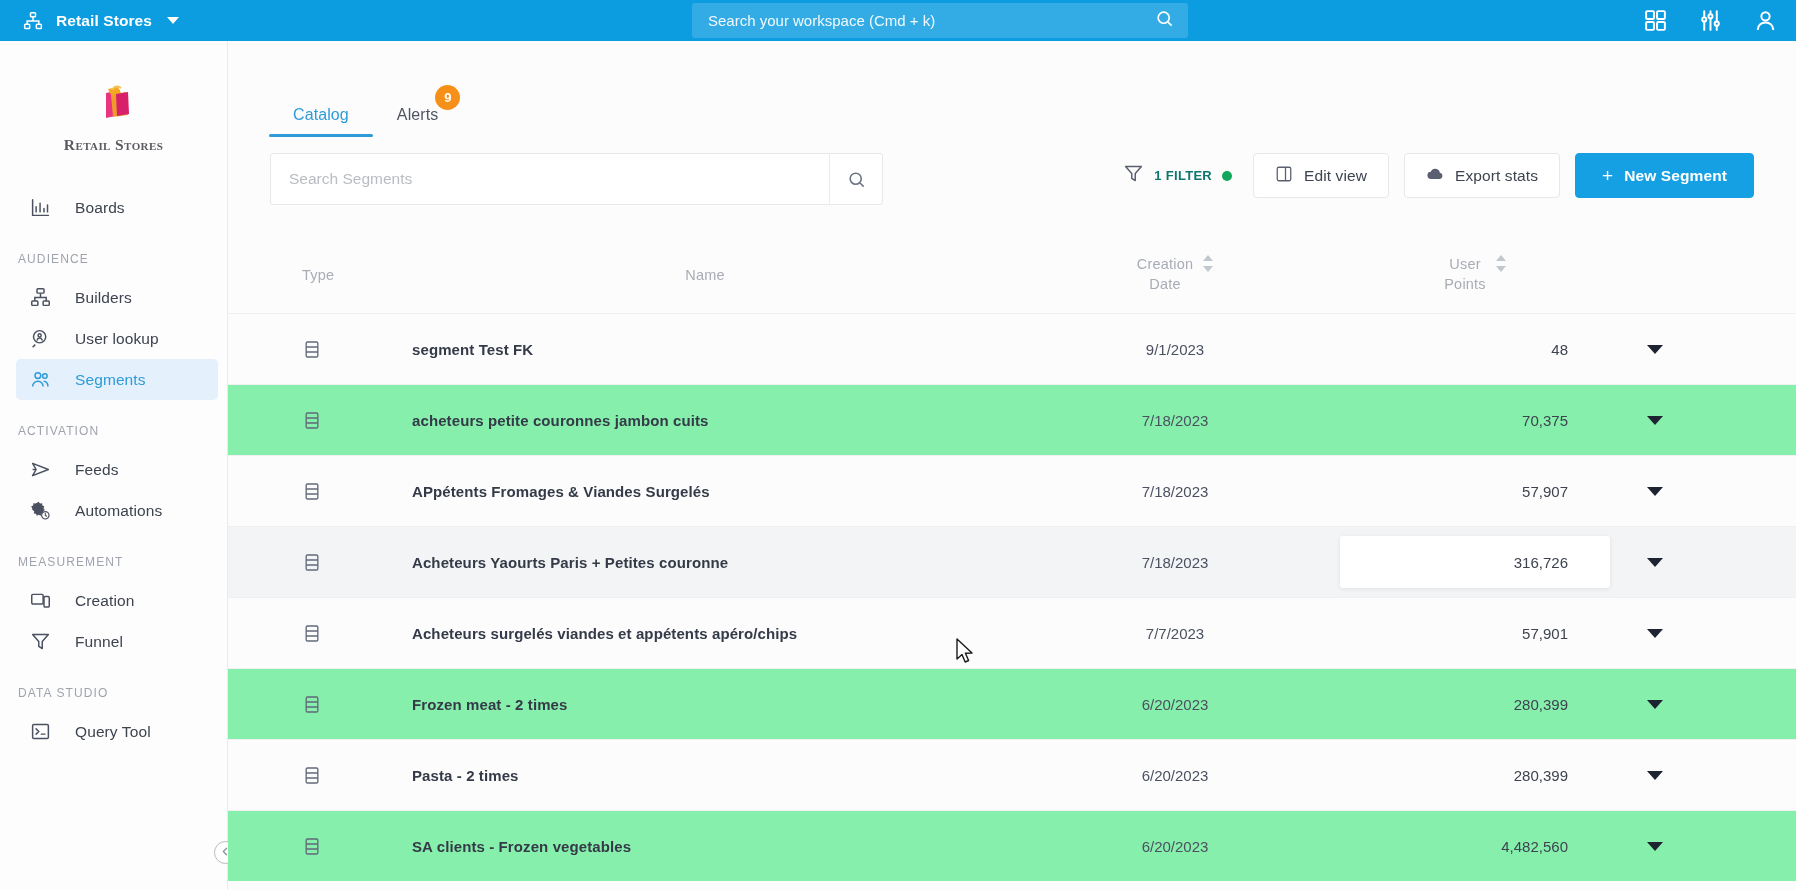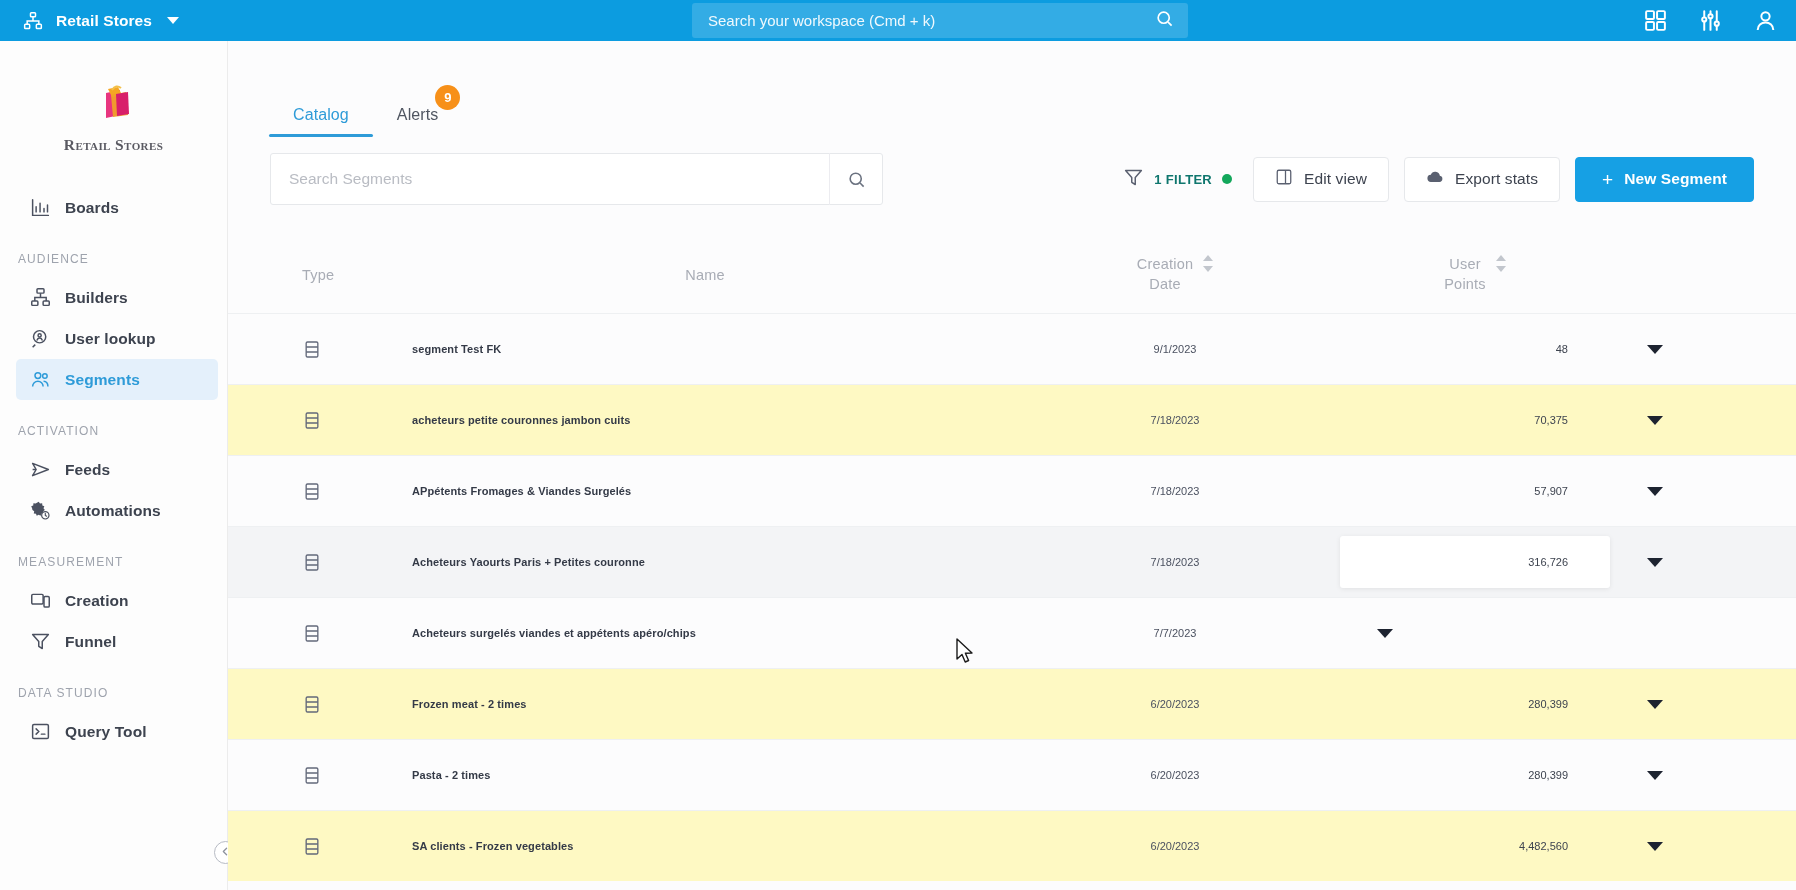--- a/index.html
+++ b/index.html
@@ -56,23 +56,23 @@
     font-family: "Liberation Serif", serif;
     font-size: 15.5px; color: #5a5a62; letter-spacing: .4px;
     font-variant: small-caps; font-weight: 700;
   }
   .nav { margin-top: 33px; }
   .nav-section-label {
     font-size: 12px; color: #9ea3ad; letter-spacing: 1.1px;
     padding: 0 0 11px 18px; margin-top: 24px;
   }
   .nav-item {
-    display: flex; align-items: center; gap: 14px;
+    display: flex; align-items: center; gap: 24px;
     height: 41px; margin: 0 9px 0 16px; padding-left: 14px;
-    border-radius: 5px; cursor: pointer; font-weight: bold;
+    border-radius: 5px; cursor: pointer;
   }
   .nav-item .ni-icon { width: 21px; height: 21px; color: #4b5160; flex: 0 0 21px; }
   .nav-item .ni-icon svg { width: 21px; height: 21px; display: block; }
   .nav-item .ni-label { font-size: 15.5px; color: #3d434f; letter-spacing: .1px; }
   .nav-item.active { background: #e4f0fb; }
   .nav-item.active .ni-label { color: #2e9bd8; }
   .nav-item.active .ni-icon { color: #2e9bd8; }
   .collapse-btn {
     position: absolute; left: 214px; bottom: 26px;
     width: 23px; height: 23px; border-radius: 50%;
@@ -104,21 +104,21 @@
   }
   .tab-badge {
     position: absolute; top: -21px; right: 2px;
     min-width: 25px; height: 25px; border-radius: 50%;
     background: #f79019; color: #ffffff;
     font-size: 13px; font-weight: 700;
     display: flex; align-items: center; justify-content: center;
   }
 
   .toolbar {
-    display: flex; align-items: center;
+    display: flex; align-items: flex-start;
     padding: 0 42px 0 42px; margin-top: 16px; height: 52px;
   }
   .search-box {
     width: 613px; height: 52px; background: #ffffff;
     border: 1px solid #e6e8eb; border-radius: 3px;
     display: flex; align-items: center;
   }
   .search-box input {
     flex: 1; border: 0; outline: none; background: transparent;
     font-size: 15.5px; color: #3d434f; padding: 0 18px;
@@ -182,27 +182,27 @@
   }
   .sort-arrows .up { border-bottom: 6px solid #c2c6cd; }
   .sort-arrows .dn { border-top: 6px solid #c2c6cd; }
 
   .row {
     display: flex; align-items: center; height: 71px;
     padding: 0 42px 0 42px;
     border-top: 1px solid #eef0f2;
     position: relative; cursor: pointer;
   }
-  .row.zebra { background: #fef9c3; }
+  .row.zebra { background: #86efac; }
   .row.hovered { background: #f3f4f6; }
   .row.hovered .cell-points-wrap {
     background: #ffffff; box-shadow: 0 1px 5px rgba(0,0,0,.08);
     border-radius: 3px;
   }
-  .cell { font-size: 11px; color: #3d434f; }
+  .cell { font-size: 15px; color: #3d434f; }
   .cell-type { width: 130px; padding-left: 32px; display: flex; align-items: center; }
   .cell-type svg { width: 20px; height: 21px; color: #62687a; display: block; }
   .cell-name {
     width: 610px; padding-left: 12px;
     font-weight: 700; color: #343a47; letter-spacing: .1px;
   }
   .cell-date { width: 330px; text-align: center; color: #4b5160; }
   .cell-points-wrap {
     width: 270px; height: 52px; display: flex; align-items: center;
     justify-content: flex-end; padding-right: 42px;
@@ -561,20 +561,23 @@
           </div>
           <div class="row">
             <div class="cell cell-type">
               <svg viewBox="0 0 24 24" fill="none" stroke="currentColor" stroke-width="1.6">
                 <rect x="5" y="3" width="14" height="18" rx="1.6"></rect>
                 <path d="M5 9h14M5 15h14"></path>
               </svg>
             </div>
             <div class="cell cell-name">Acheteurs surgelés viandes et appétents apéro/chips</div>
             <div class="cell cell-date">7/7/2023</div>
+            <div class="cell-points-wrap">
+              <span class="cell">57,901</span>
+            </div>
             <div class="cell-menu">
               <span class="menu-caret"></span>
             </div>
           </div>
           <div class="row zebra">
             <div class="cell cell-type">
               <svg viewBox="0 0 24 24" fill="none" stroke="currentColor" stroke-width="1.6">
                 <rect x="5" y="3" width="14" height="18" rx="1.6"></rect>
                 <path d="M5 9h14M5 15h14"></path>
               </svg>

